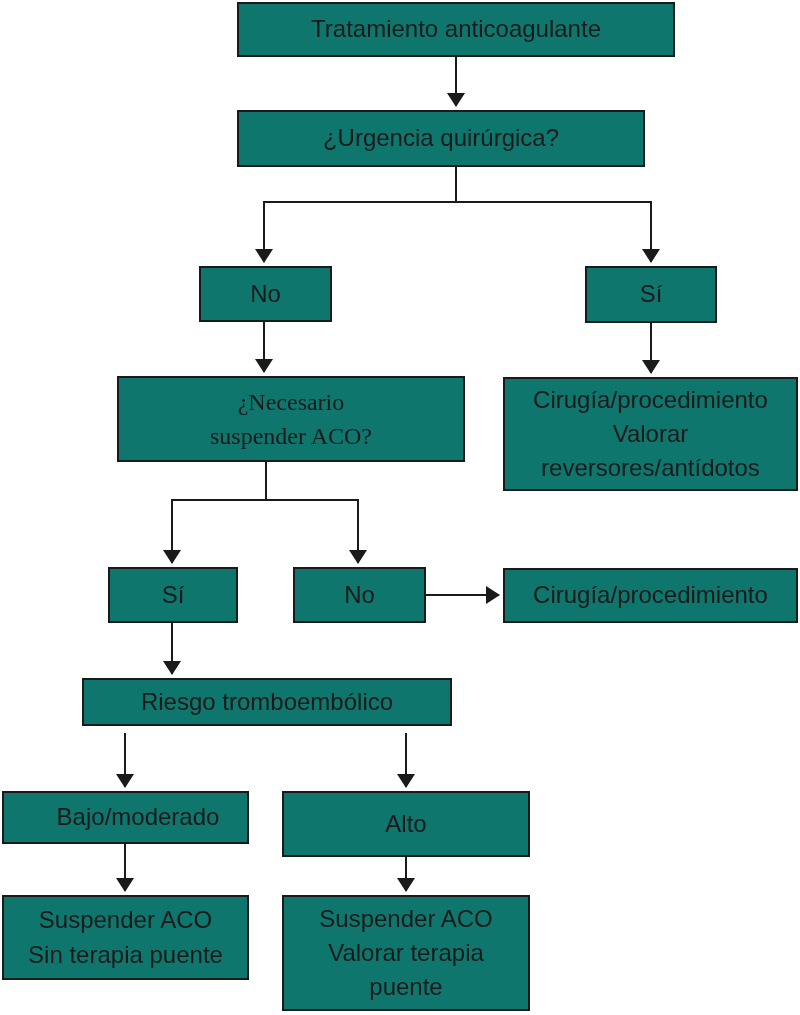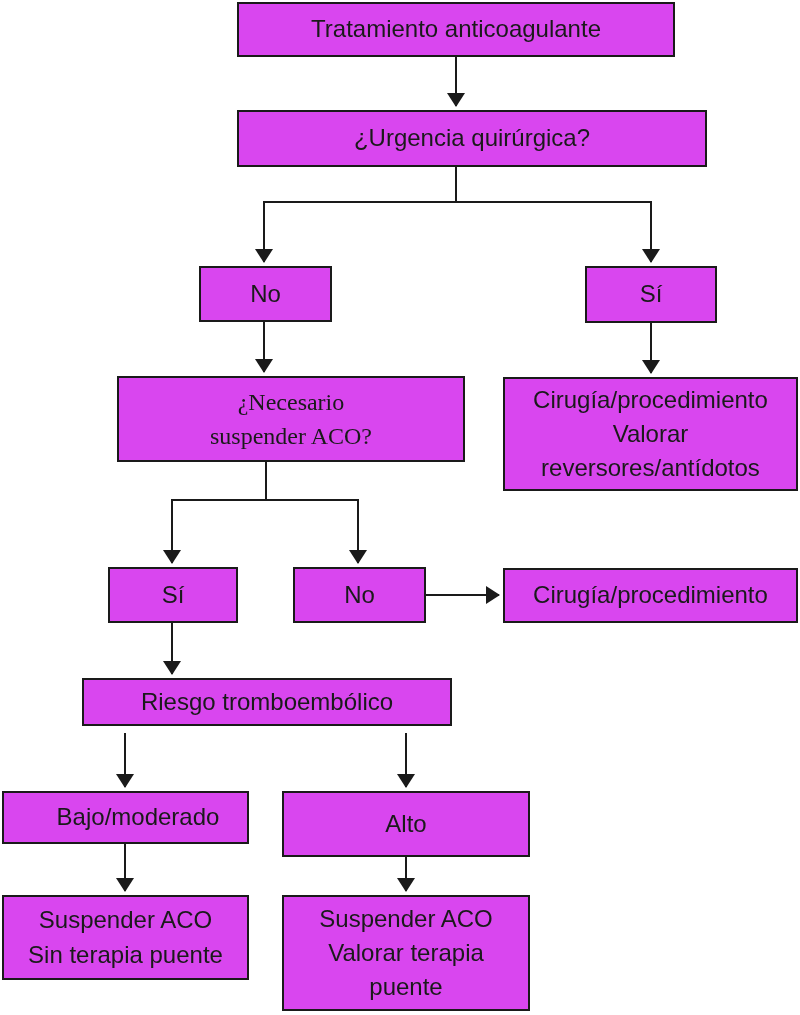--- a/index.html
+++ b/index.html
@@ -19,36 +19,36 @@
   .edges {
     position: absolute;
     left: 0;
     top: 0;
     width: 800px;
     height: 1015px;
   }
   .node {
     position: absolute;
     box-sizing: border-box;
-    background: #d946ef;
+    background: #0f766e;
     border: 2px solid #1a1a1a;
     display: flex;
     align-items: center;
     justify-content: center;
     text-align: center;
   }
   .node .label {
     font-size: 24px;
     line-height: 1.42;
     white-space: pre-line;
     padding: 0 6px;
   }
   
   .n-start          { left: 237px; top: 2px;   width: 438px; height: 55px; }
-  .n-urgency        { left: 237px; top: 110px; width: 470px; height: 57px; }
+  .n-urgency        { left: 237px; top: 110px; width: 408px; height: 57px; }
   .n-urgency-no     { left: 199px; top: 266px; width: 133px; height: 56px; }
   .n-urgency-yes    { left: 585px; top: 266px; width: 132px; height: 57px; }
   .n-need-suspend   { left: 117px; top: 376px; width: 348px; height: 86px; font-family: Liberation Serif, serif; }
   .n-surgery-revert { left: 503px; top: 377px; width: 295px; height: 114px; }
   .n-suspend-yes    { left: 108px; top: 567px; width: 130px; height: 56px; }
   .n-suspend-no     { left: 293px; top: 567px; width: 133px; height: 56px; }
   .n-surgery        { left: 503px; top: 568px; width: 295px; height: 55px; }
   .n-risk           { left: 82px;  top: 678px; width: 370px; height: 48px; }
   .n-risk-low       { left: 2px;   top: 791px; width: 247px; height: 53px; padding-left: 25px; }
   .n-risk-high      { left: 282px; top: 791px; width: 248px; height: 66px; }

